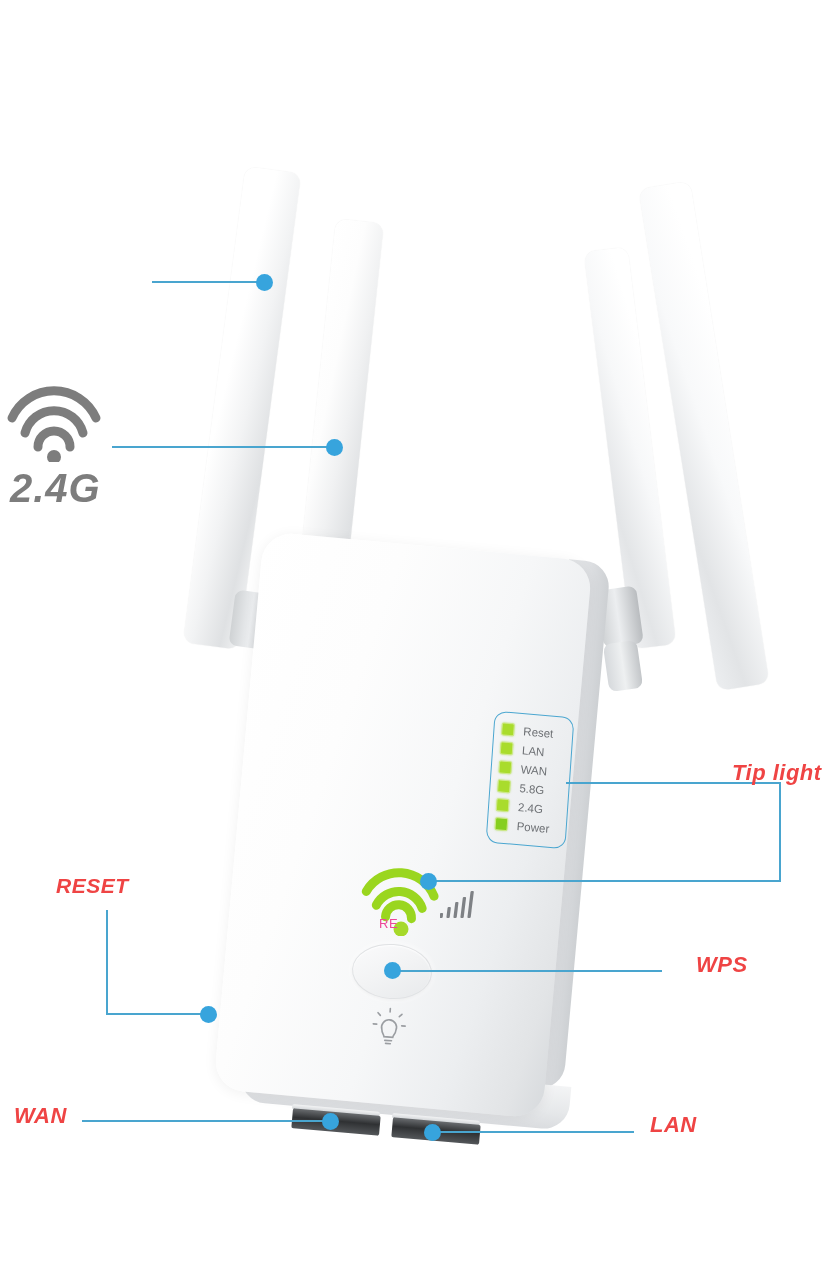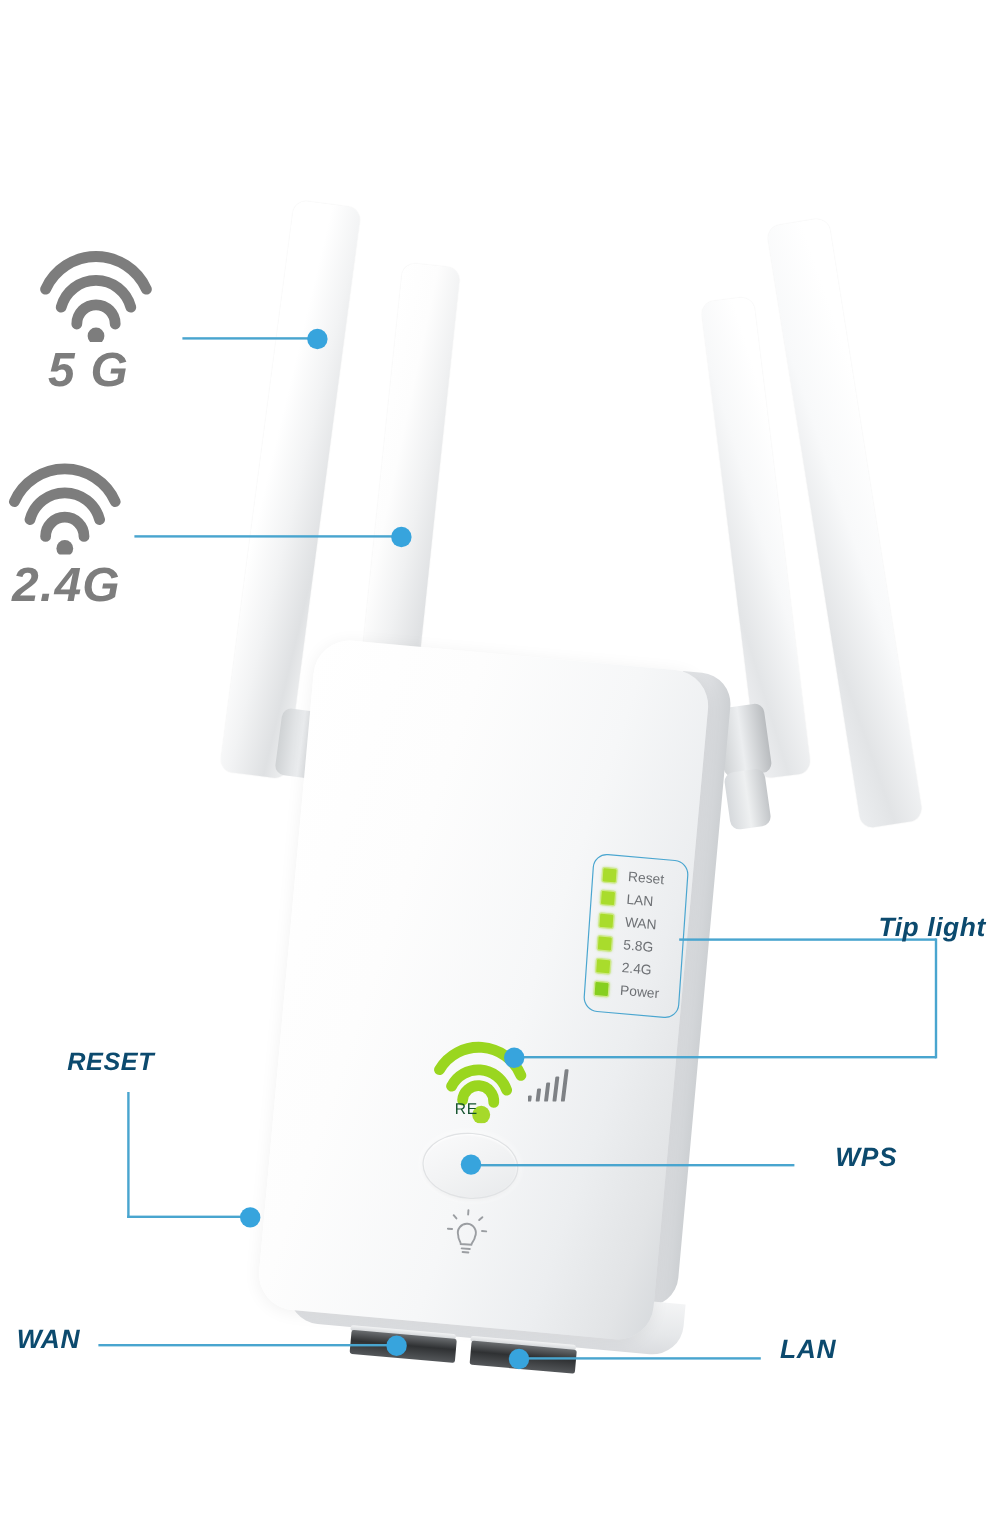--- a/index.html
+++ b/index.html
@@ -18,21 +18,21 @@
     background: #ffffff;
     overflow: hidden;
   }
 
   
   .callout-label {
     position: absolute;
     font-family: "Liberation Sans", sans-serif;
     font-style: italic;
     font-weight: bold;
-    color: #0c4a6e;
+    color: #ef4444;
     letter-spacing: 0.5px;
     white-space: nowrap;
   }
 
   
   .leader-h {
     position: absolute;
     height: 2px;
     background: #49a5cf;
   }
@@ -148,21 +148,21 @@
   }
 
   
   #wifi-re { position: absolute; left: 358px; top: 856px; width: 90px; height: 80px; }
   #re-text {
     position: absolute;
     left: 379px;
     top: 916px;
     font-family: "Liberation Sans", sans-serif;
     font-size: 13px;
-    color: #14532d;
+    color: #ec4899;
     letter-spacing: 0.6px;
   }
   #signal-bars { position: absolute; left: 440px; top: 888px; width: 50px; height: 34px; }
 
   
   #wps-button {
     position: absolute;
     left: 352px;
     top: 944px;
     width: 78px;
@@ -291,31 +291,20 @@
       </g>
     </svg>
 
     <div class="eth-lip" style="left:292px; top:1108px; width:88px; transform: rotate(5deg);"></div>
     <div class="eth-port" style="left:292px; top:1112px; width:88px; transform: rotate(5deg);"></div>
 
     <div class="eth-lip" style="left:392px; top:1117px; width:88px; transform: rotate(5deg);"></div>
     <div class="eth-port" style="left:392px; top:1121px; width:88px; transform: rotate(5deg);"></div>
   </div>
 
-  <div class="band-group" style="left:30px; top:205px;">
-    <svg width="100" height="80" viewBox="0 0 100 80">
-      <g fill="none" stroke="#7d7d7d" stroke-linecap="round">
-        <path d="M8 36 A46 46 0 0 1 92 36" stroke-width="9"></path>
-        <path d="M21 51 A30 30 0 0 1 79 51" stroke-width="9"></path>
-        <path d="M34 65 A15 15 0 0 1 66 65" stroke-width="9"></path>
-      </g>
-      <circle cx="50" cy="75" r="7" fill="#7d7d7d"></circle>
-    </svg>
-    <div class="band-text" style="left:10px; top:82px; font-size:40px;">5  G</div>
-  </div>
 
   <div class="band-group" style="left:4px; top:382px;">
     <svg width="100" height="80" viewBox="0 0 100 80">
       <g fill="none" stroke="#7d7d7d" stroke-linecap="round">
         <path d="M8 36 A46 46 0 0 1 92 36" stroke-width="9"></path>
         <path d="M21 51 A30 30 0 0 1 79 51" stroke-width="9"></path>
         <path d="M34 65 A15 15 0 0 1 66 65" stroke-width="9"></path>
       </g>
       <circle cx="50" cy="75" r="7" fill="#7d7d7d"></circle>
     </svg>

